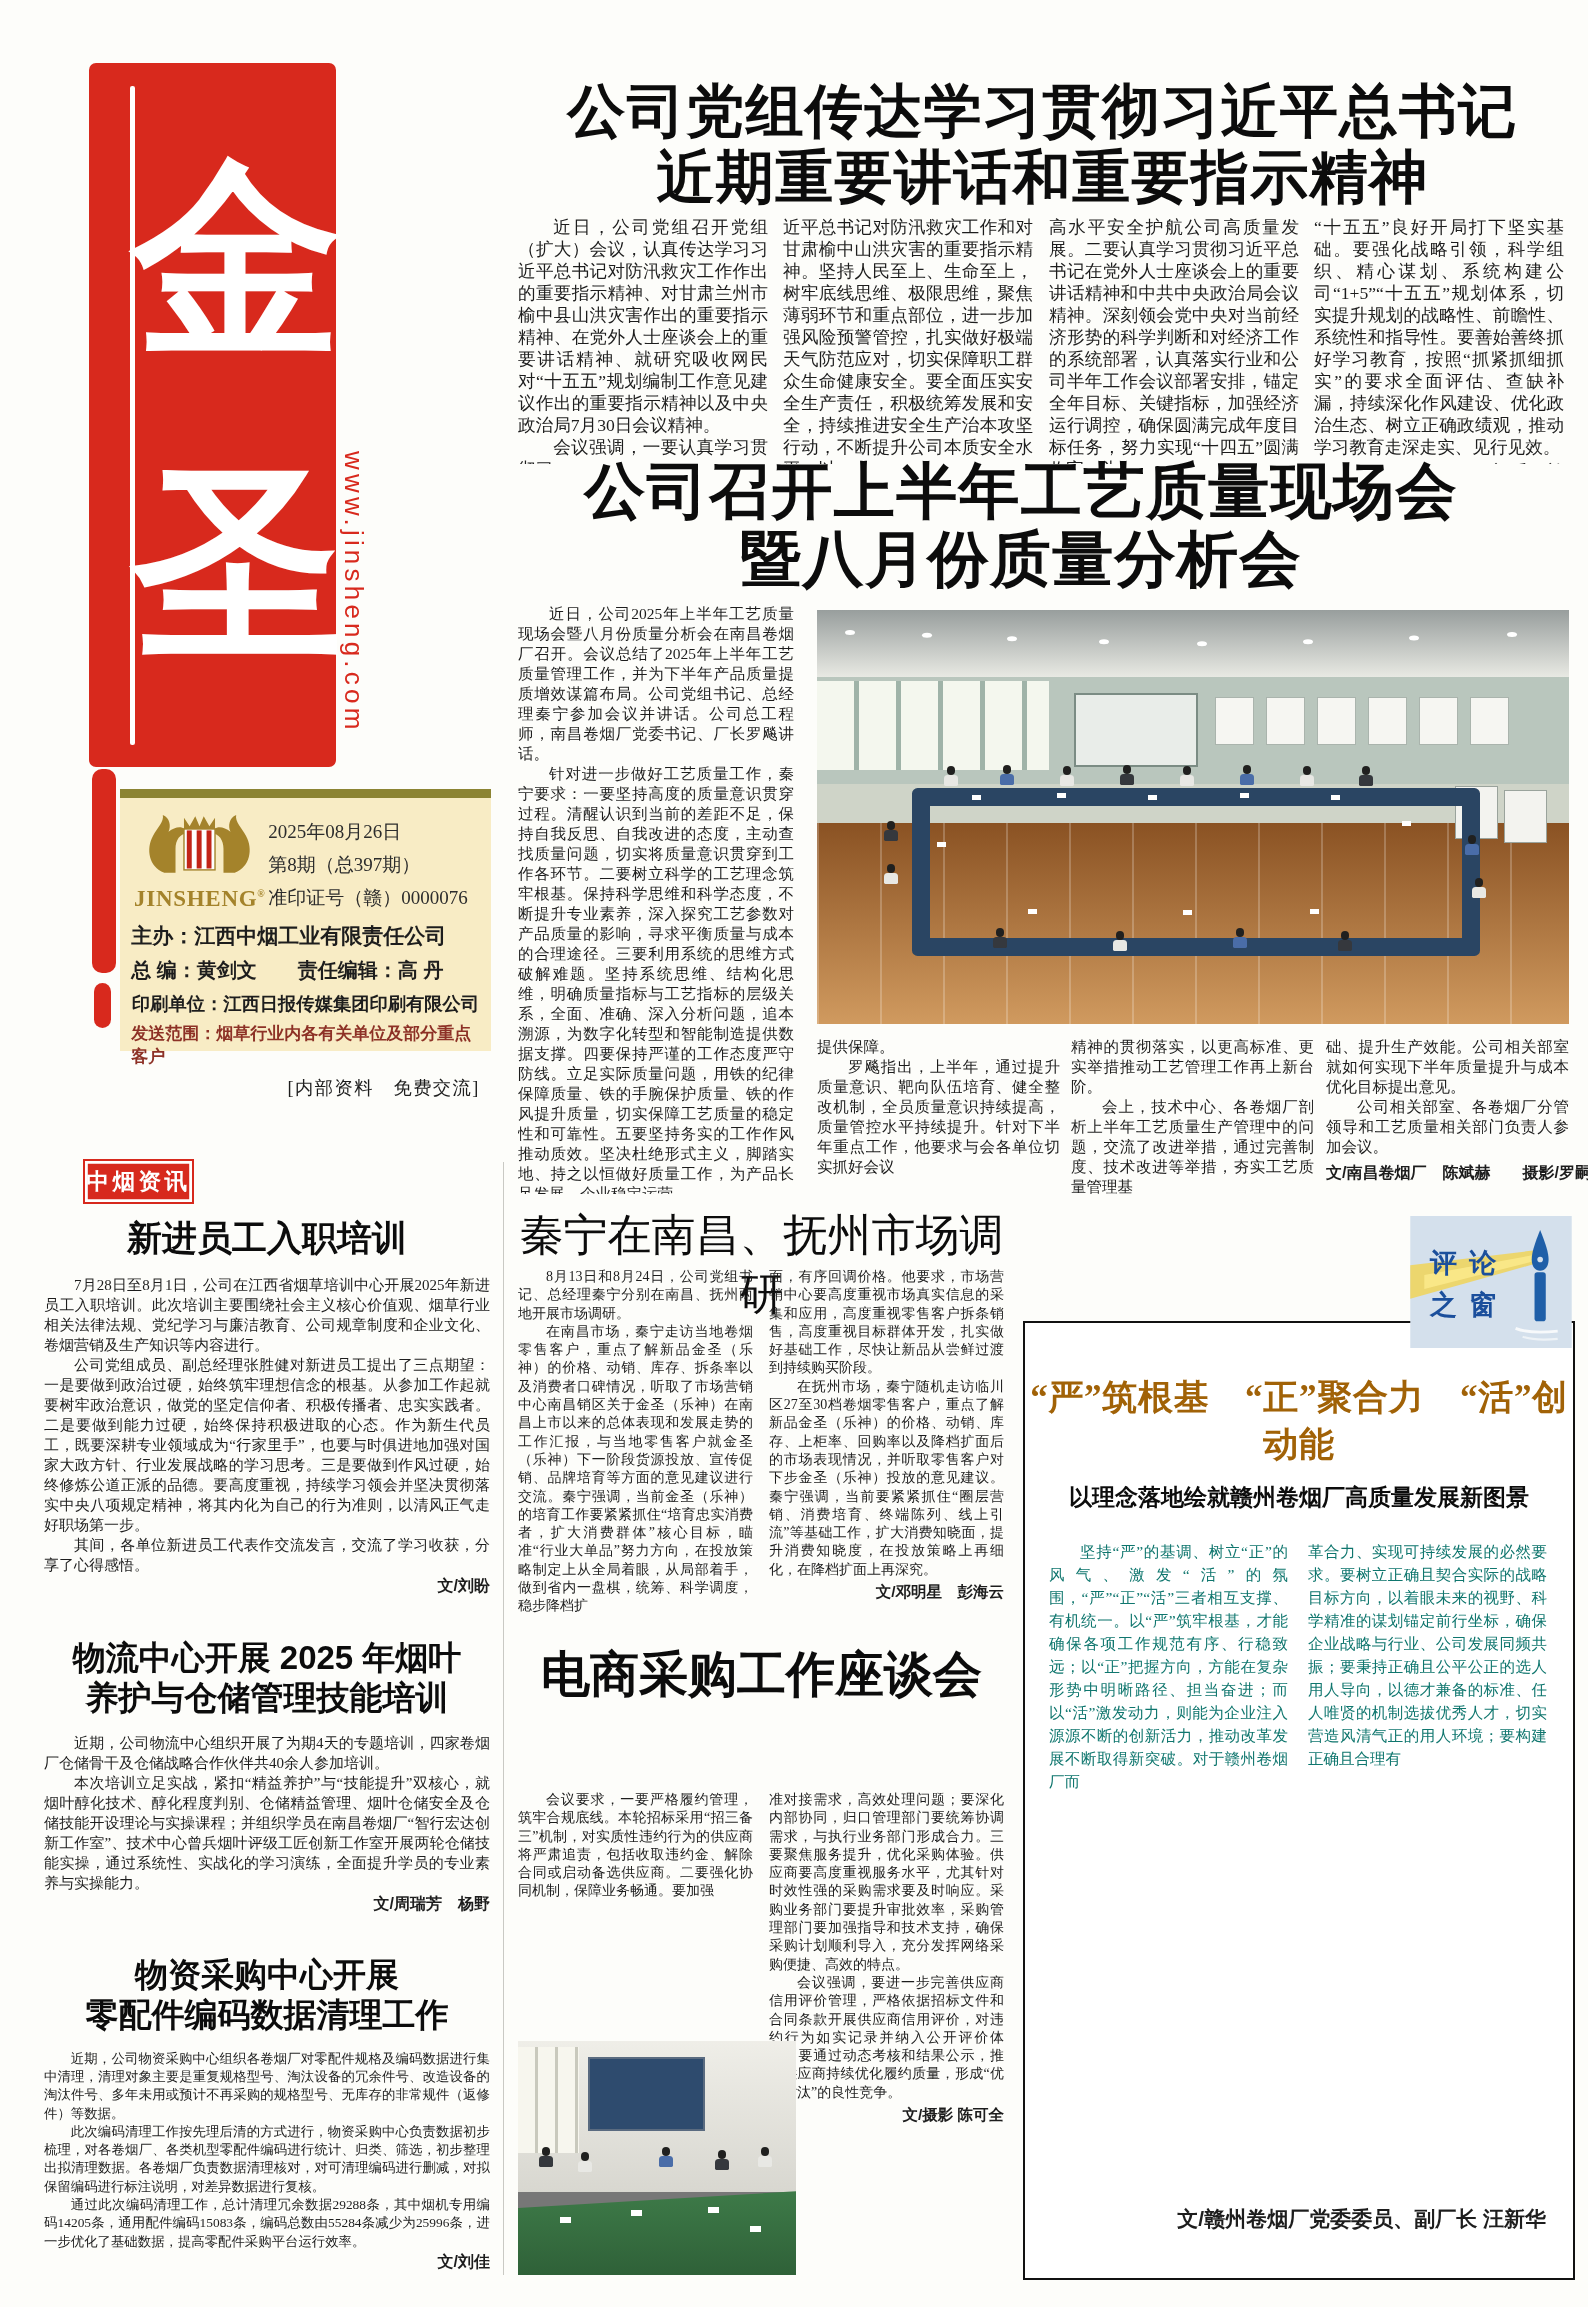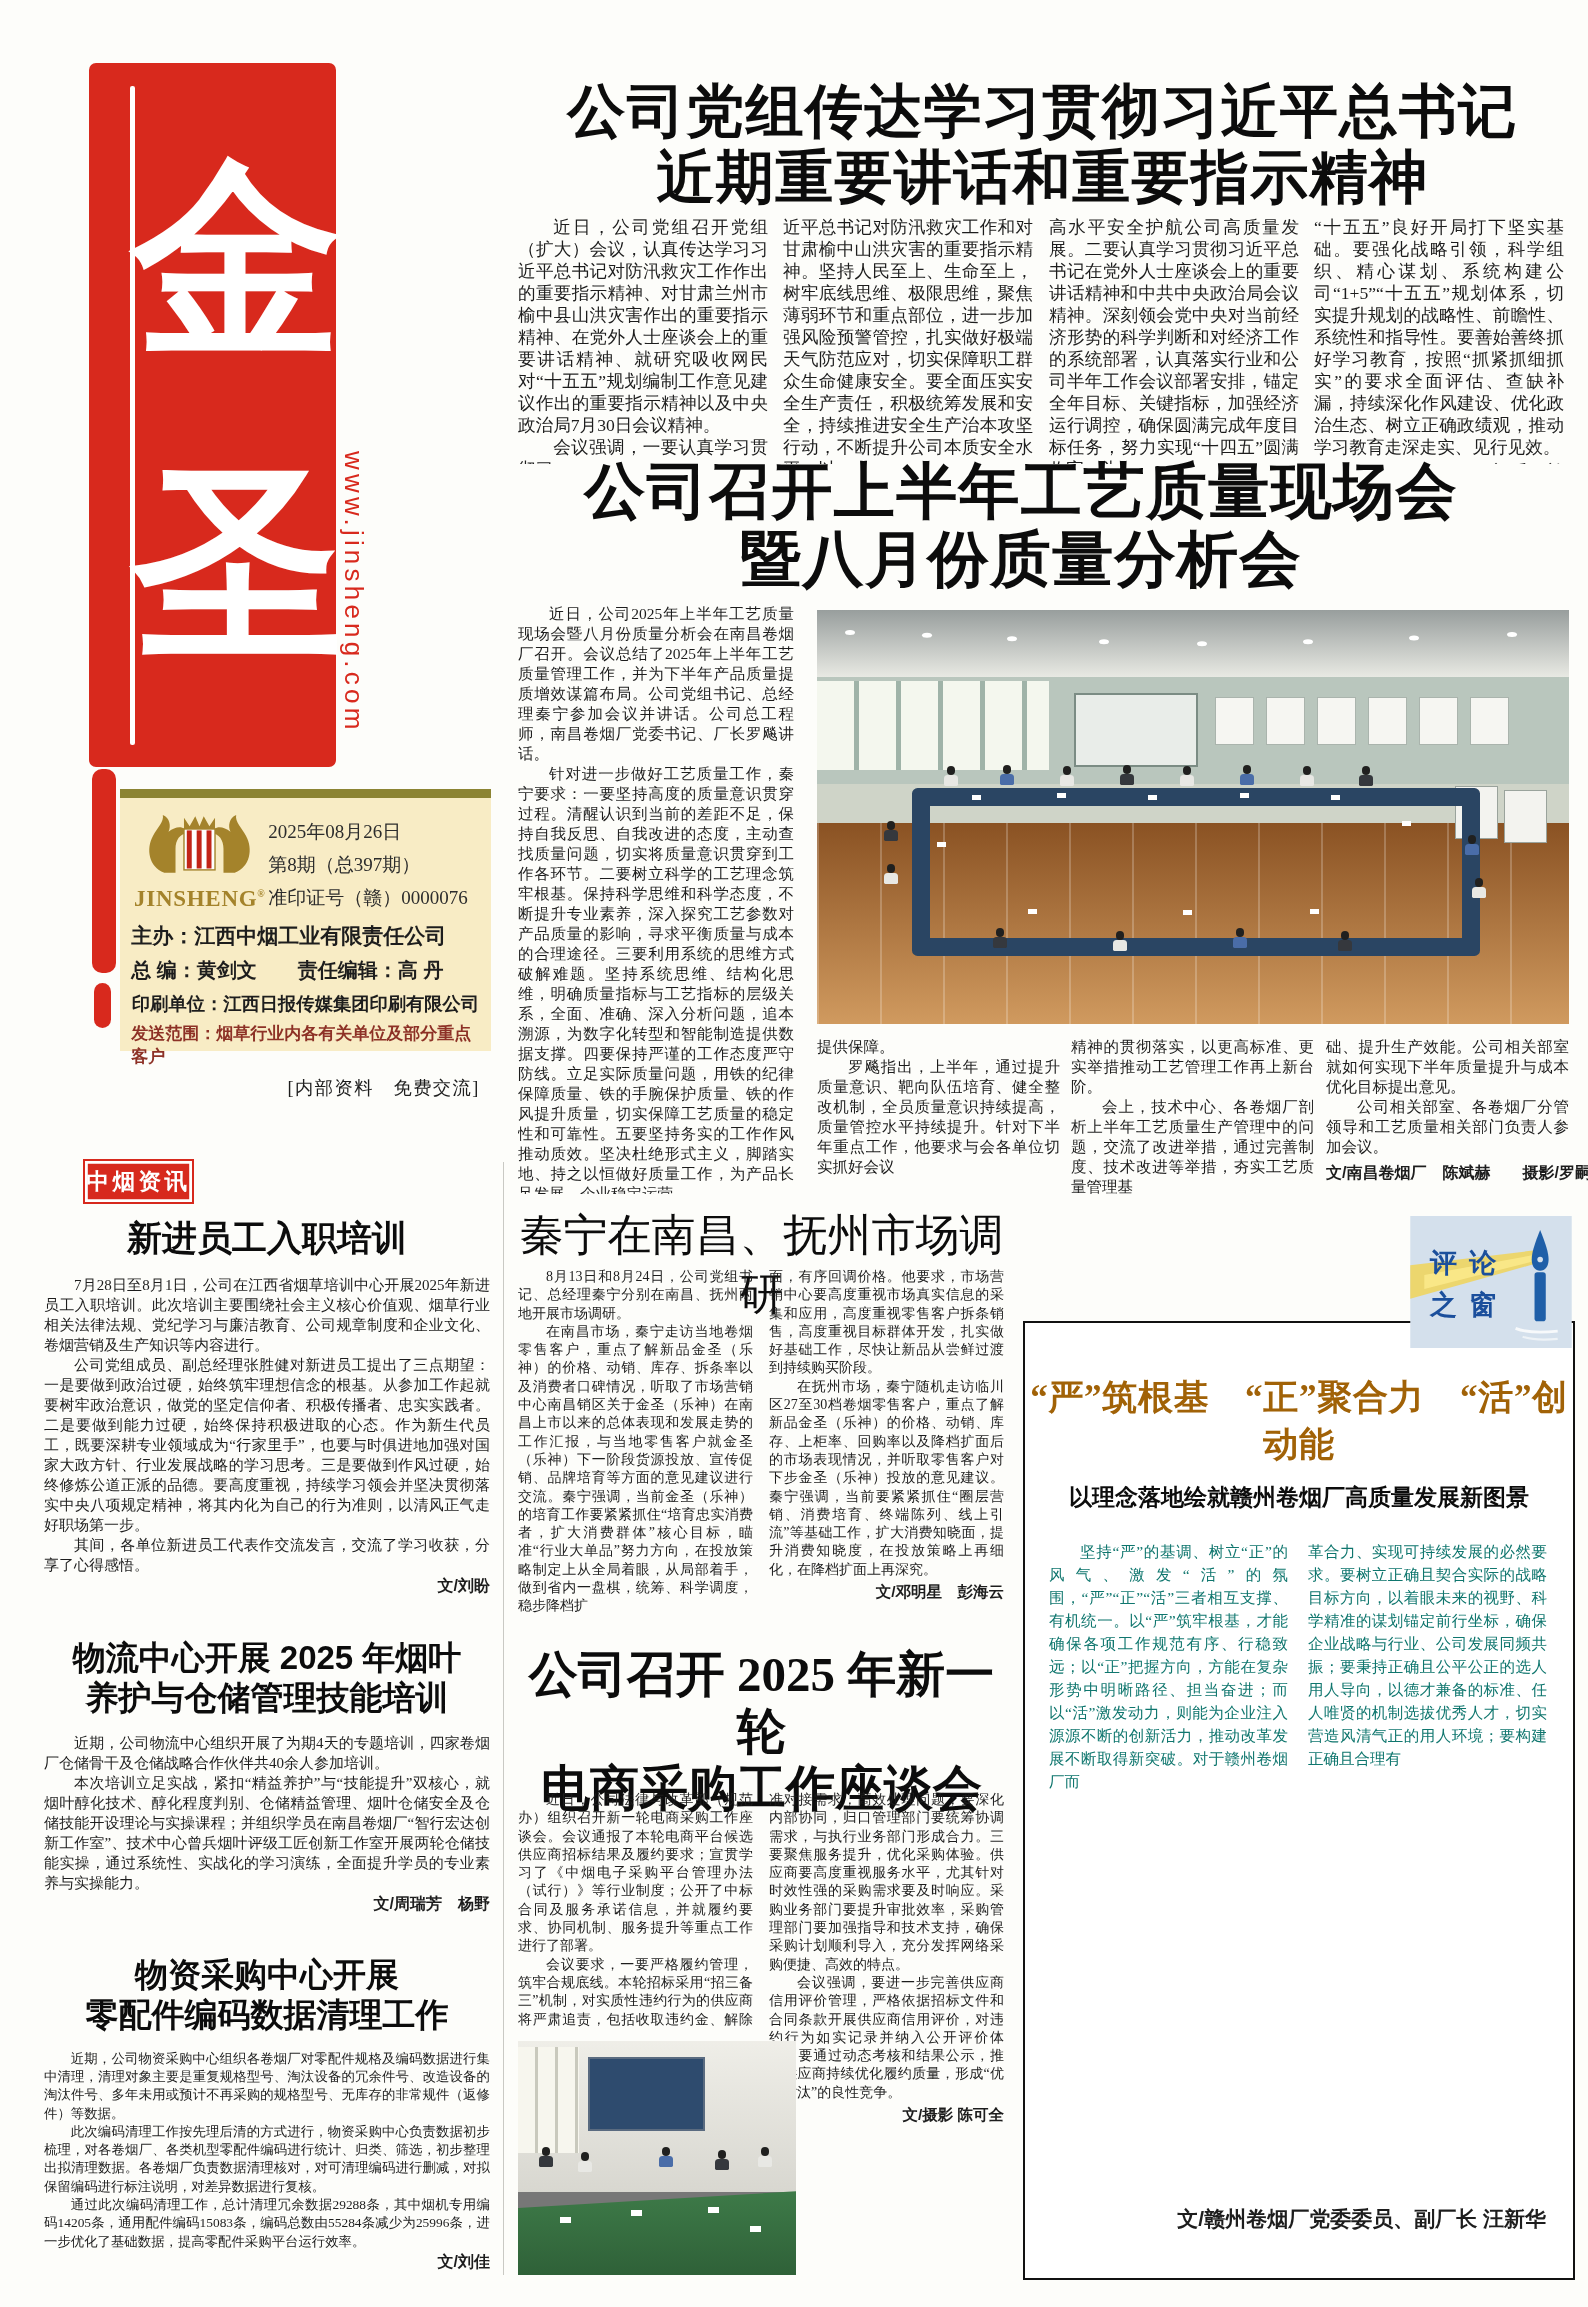--- a/index.html
+++ b/index.html
@@ -346,25 +346,23 @@
   </div>
 <div class="abs a3col cont" style="left:769px;">
   <div class="just cont">
       <p>面，有序回调价格。他要求，市场营销中心要高度重视市场真实信息的采集和应用，高度重视零售客户拆条销售，高度重视目标群体开发，扎实做好基础工作，尽快让新品从尝鲜过渡到持续购买阶段。</p>
       <p>在抚州市场，秦宁随机走访临川区27至30档卷烟零售客户，重点了解新品金圣（乐神）的价格、动销、库存、上柜率、回购率以及降档扩面后的市场表现情况，并听取零售客户对下步金圣（乐神）投放的意见建议。秦宁强调，当前要紧紧抓住“圈层营销、消费培育、终端陈列、线上引流”等基础工作，扩大消费知晓面，提升消费知晓度，在投放策略上再细化，在降档扩面上再深究。</p>
     </div>
   <div class="byline mid-byline">文/邓明星　彭海云</div>
 </div>
 
 <div class="abs h4">
-  <div>公司召开 2025 年新一轮</div>
   <div>电商采购工作座谈会</div>
 </div>
 <div class="abs a4col just" style="left:518px;height:238px;">
-    <p>近日，公司法律与改革部（规范办）组织召开新一轮电商采购工作座谈会。会议通报了本轮电商平台候选供应商招标结果及履约要求；宣贯学习了《中烟电子采购平台管理办法（试行）》等行业制度；公开了中标合同及服务承诺信息，并就履约要求、协同机制、服务提升等重点工作进行了部署。</p>
     <p>会议要求，一要严格履约管理，筑牢合规底线。本轮招标采用“招三备三”机制，对实质性违约行为的供应商将严肃追责，包括收取违约金、解除合同或启动备选供应商。二要强化协同机制，保障业务畅通。要加强</p>
   </div>
 <div class="abs a4col cont" style="left:769px;height:423px;">
   <div class="just cont">
       <p>准对接需求，高效处理问题；要深化内部协同，归口管理部门要统筹协调需求，与执行业务部门形成合力。三要聚焦服务提升，优化采购体验。供应商要高度重视服务水平，尤其针对时效性强的采购需求要及时响应。采购业务部门要提升审批效率，采购管理部门要加强指导和技术支持，确保采购计划顺利导入，充分发挥网络采购便捷、高效的特点。</p>
       <p>会议强调，要进一步完善供应商信用评价管理，严格依据招标文件和合同条款开展供应商信用评价，对违约行为如实记录并纳入公开评价体系，要通过动态考核和结果公示，推动供应商持续优化履约质量，形成“优胜劣汰”的良性竞争。</p>
     </div>
   <div class="byline mid-byline">文/摄影 陈可全</div>
 </div>
 

